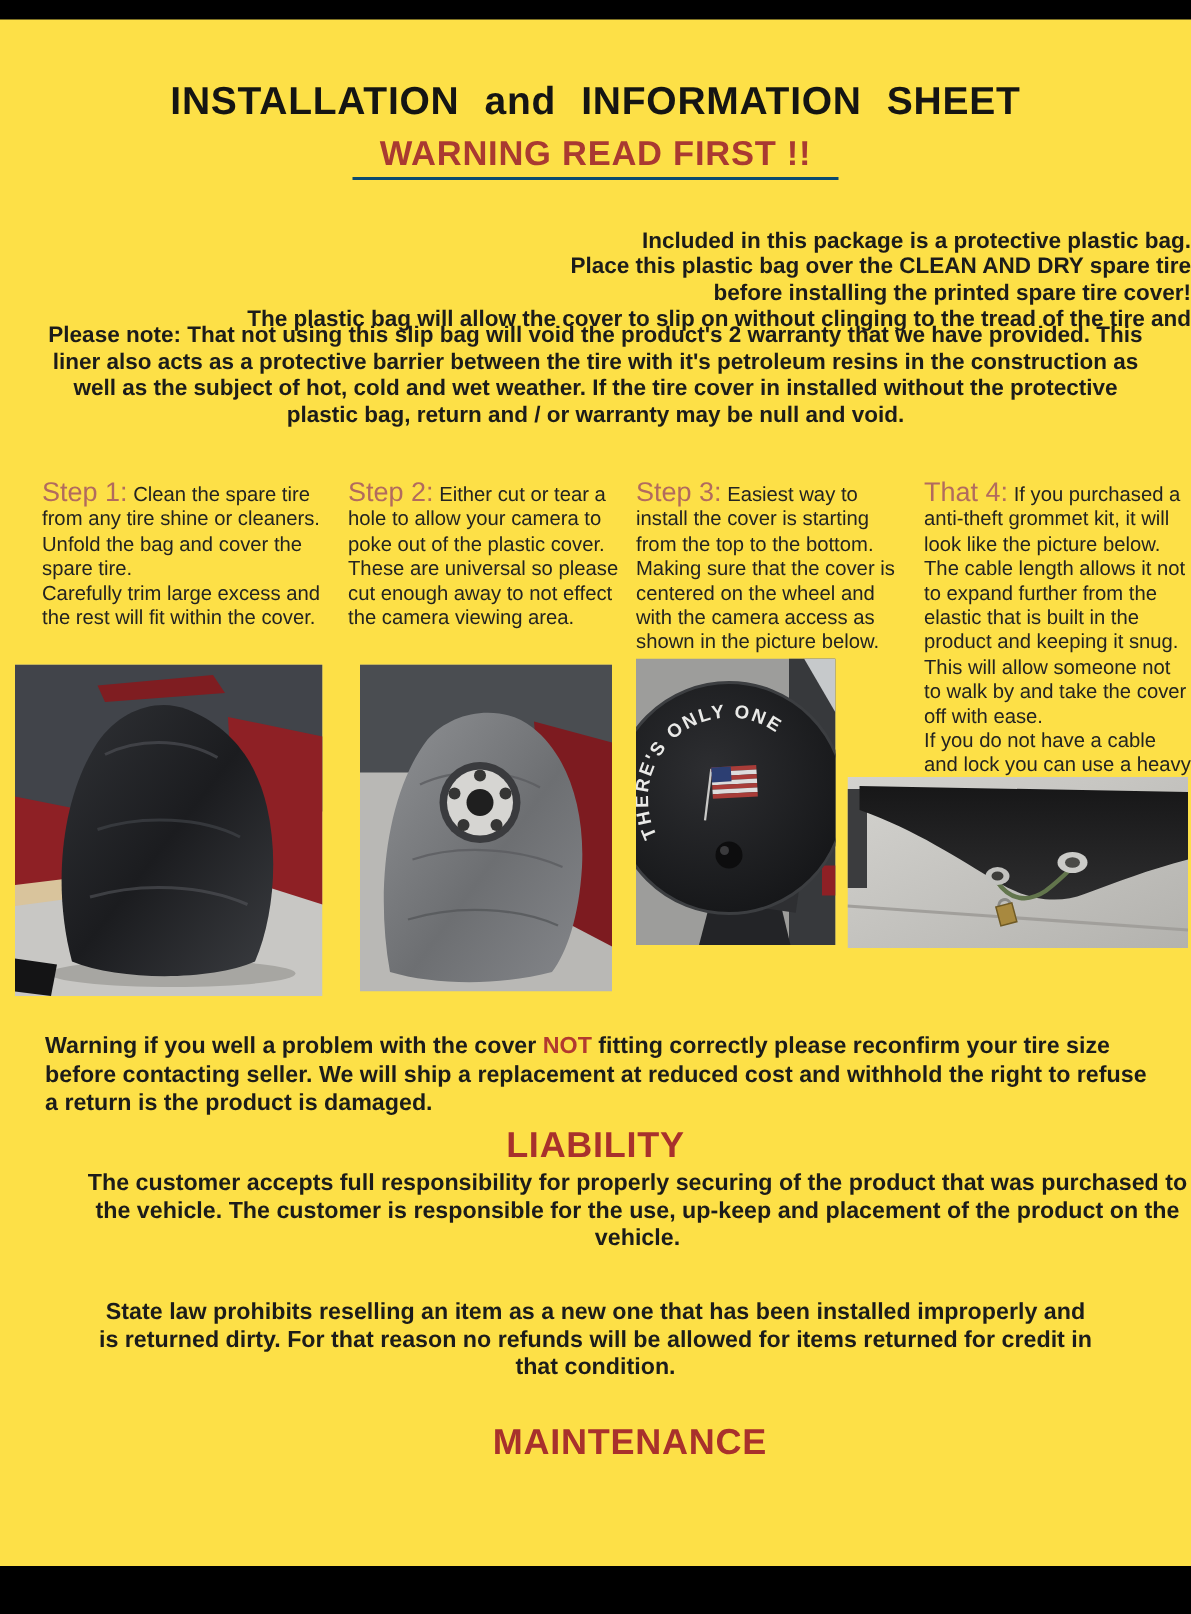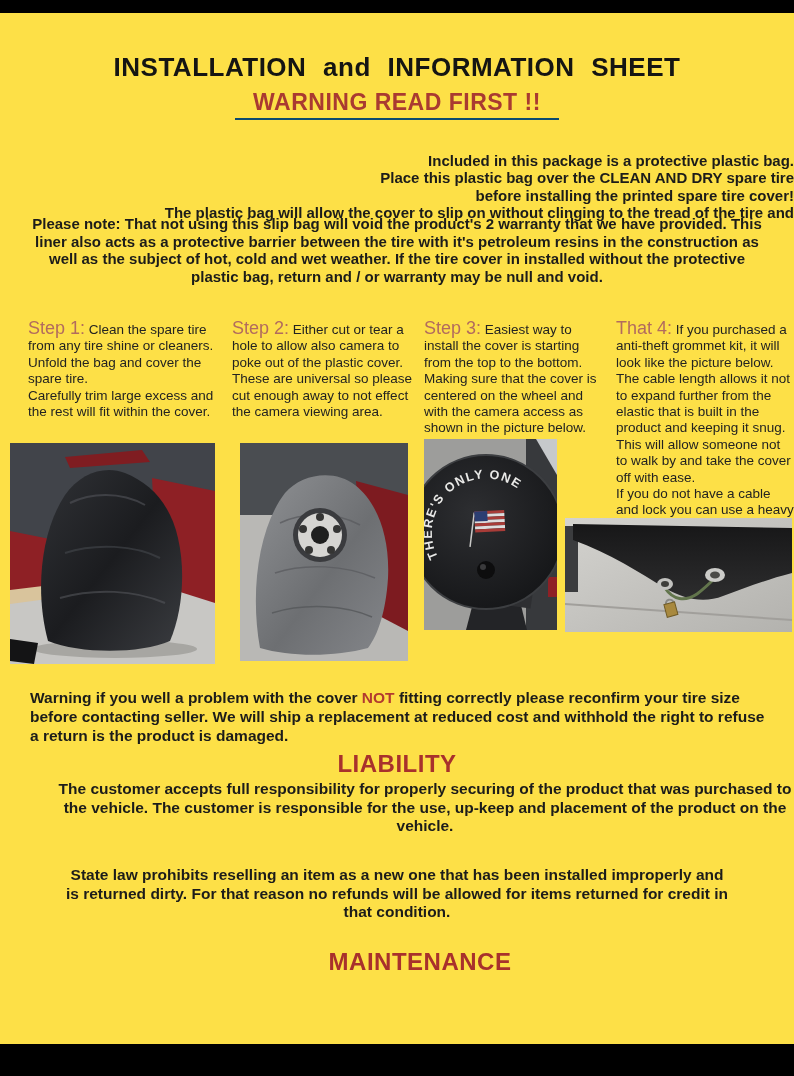--- a/index.html
+++ b/index.html
@@ -85,21 +85,21 @@
   <div class="steps">
 
     <div class="step-text" id="st1">
       <span class="step-label">Step 1:</span>
       <span class="step-body">Clean the spare tire from any tire shine or cleaners.
 Unfold the bag and cover the spare tire.
 Carefully trim large excess and the rest will fit within the cover.</span>
     </div>
     <div class="step-text" id="st2">
       <span class="step-label">Step 2:</span>
-      <span class="step-body">Either cut or tear a hole to allow also camera to poke out of the plastic cover. These are universal so please cut enough away to not effect the camera viewing area.</span>
+      <span class="step-body">Either cut or tear a hole to allow your camera to poke out of the plastic cover. These are universal so please cut enough away to not effect the camera viewing area.</span>
     </div>
     <div class="step-text" id="st3">
       <span class="step-label">Step 3:</span>
       <span class="step-body">Easiest way to install the cover is starting from the top to the bottom. Making sure that the cover is centered on the wheel and with the camera access as shown in the picture below.</span>
     </div>
     <div class="step-text" id="st4">
       <span class="step-label">That 4:</span>
       <span class="step-body">If you purchased a anti-theft grommet kit, it will look like the picture below. The cable length allows it not to expand further from the elastic that is built in the product and keeping it snug. This will allow someone not to walk by and take the cover off with ease.
 If you do not have a cable and lock you can use a heavy duty plastic tie and draw it tight.</span>
     </div>

